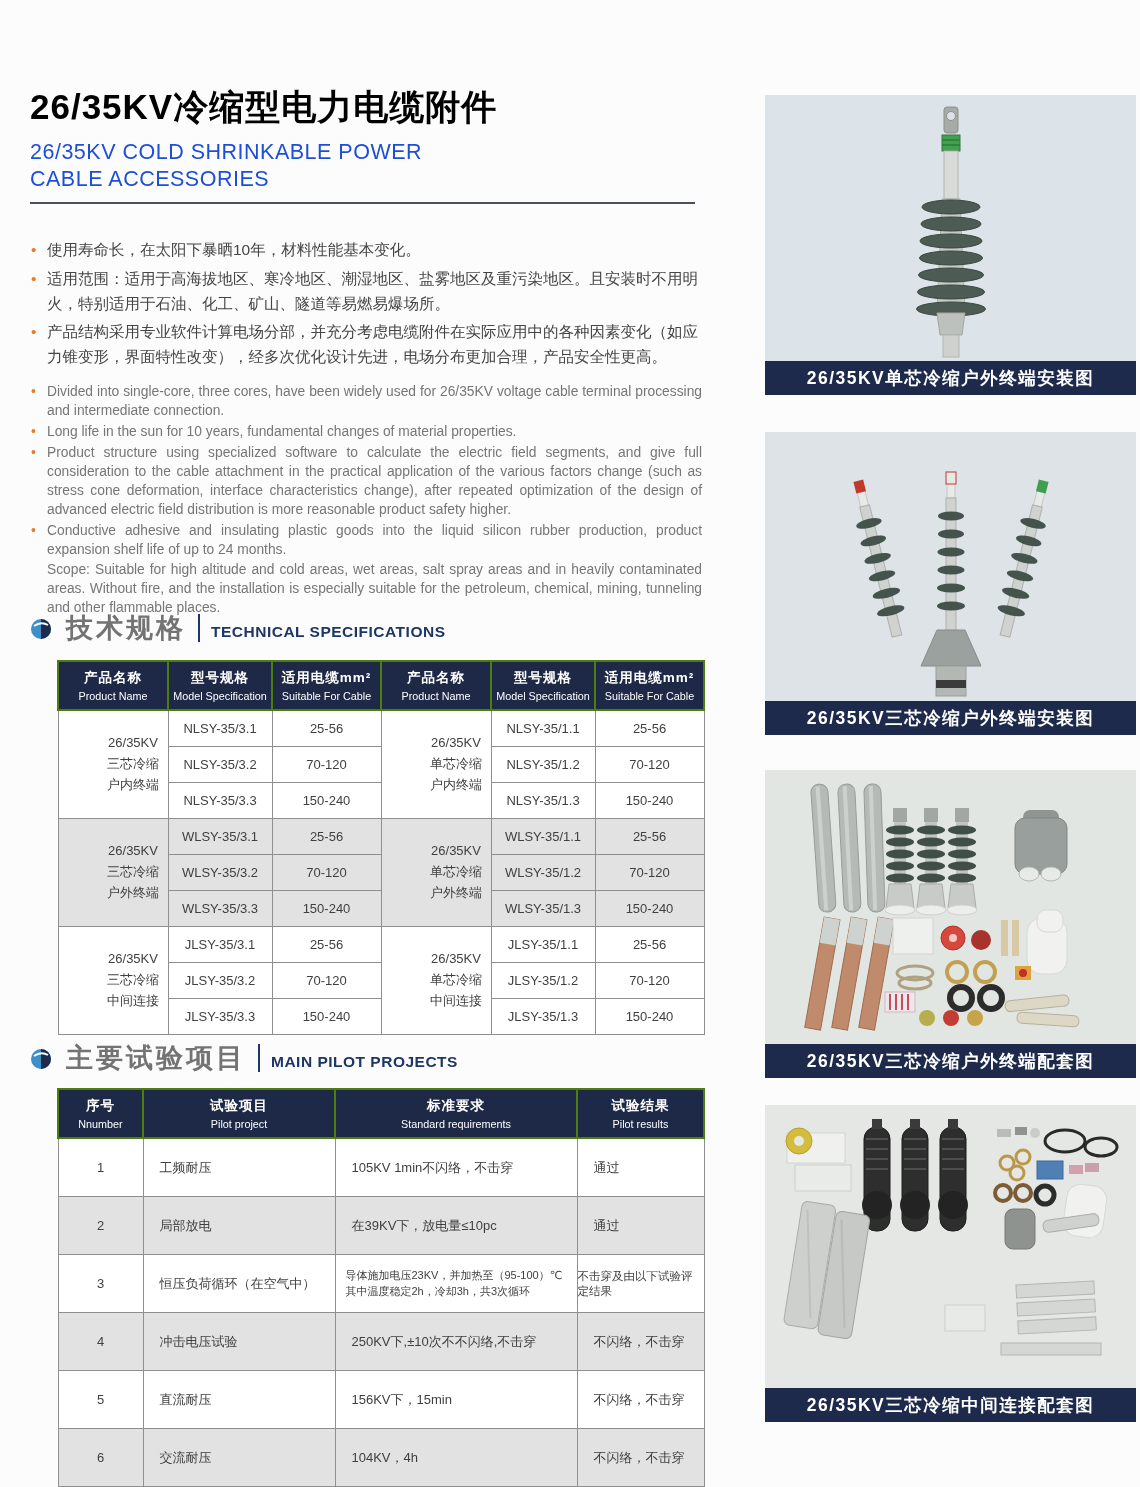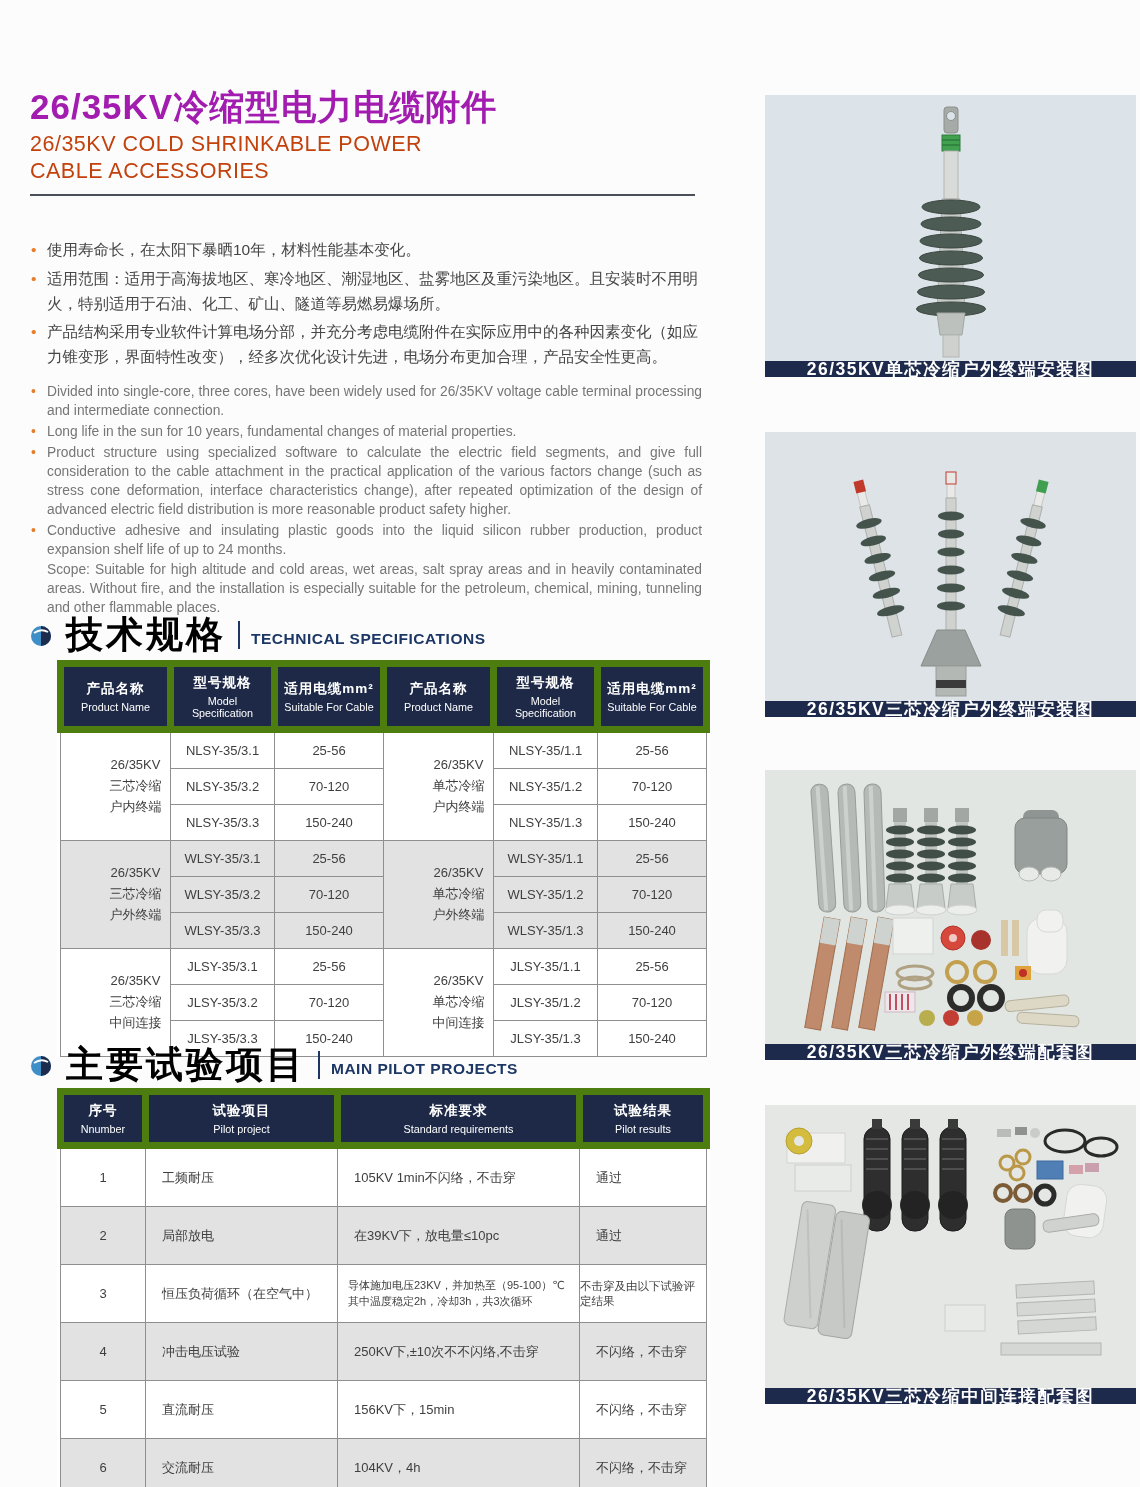--- a/index.html
+++ b/index.html
@@ -2,65 +2,65 @@
 <html><head>
 <meta charset="utf-8">
 <style>
   html,body { margin:0; padding:0; background:#ffffff; }
   .page {
     position:relative; width:1140px; height:1487px; background:#fcfcfc;
     font-family:"Liberation Sans","DejaVu Sans",sans-serif; overflow:hidden;
   }
   
   .title-block { position:absolute; left:30px; top:84px; width:665px; }
-  .title-zh { font-size:35px; font-weight:bold; color:#a21caf; margin:0; letter-spacing:1px; }
-  .title-en { font-size:21.5px; color:#c2410c; line-height:1.24; letter-spacing:0.5px; }
+  .title-zh { font-size:35px; font-weight:bold; color:#000000; margin:0; letter-spacing:1px; }
+  .title-en { font-size:21.5px; color:#1d4ed8; line-height:1.24; margin-top:8px; letter-spacing:0.5px; }
   .title-rule { height:2px; background:#4a4f5a; margin-top:10px; }
 
   
   .bullets { position:absolute; left:30px; margin:0; padding:0; list-style:none; }
   .bullets li { position:relative; padding-left:17px; text-align:justify; }
   .bullets li::before { content:"•"; position:absolute; left:1px; top:0; color:#e87c28; }
   .bullets-zh { top:238px; width:668px; font-size:15.5px; color:#454545; line-height:1.6; }
   .bullets-zh li { margin-bottom:4px; }
   .bullets-en { top:382px; width:672px; font-size:13.8px; color:#767676; line-height:1.38; }
   .bullets-en li { margin-bottom:2px; }
   .scope { margin-top:1px; }
 
   
   .sec-header { position:absolute; left:30px; display:flex; align-items:center; }
   .sec-icon { flex:0 0 auto; margin-top:2px; }
-  .sec-zh { font-size:37px; font-weight:bold; color:#000000; margin:0 12px 0 14px; letter-spacing:3px; }
+  .sec-zh { font-size:27px; font-weight:bold; color:#737373; margin:0 12px 0 14px; letter-spacing:3px; }
   .sec-div { width:2px; height:28px; background:#1c3765; margin-right:11px; }
   .sec-en { font-size:15.5px; color:#1c3765; letter-spacing:0.5px; margin-top:8px; font-weight:bold; }
 
   
   table { border-collapse:collapse; table-layout:fixed; background:#fff; }
-  th { background:#1d2947; color:#fff; border:7px solid #4d7c0f; padding:7px 2px; vertical-align:middle; }
+  th { background:#1d2947; color:#fff; border:2px solid #4d7c0f; padding:7px 2px; vertical-align:middle; }
   th .zh { font-size:13.5px; font-weight:bold; letter-spacing:1px; }
   th .en { font-size:10.8px; font-weight:normal; margin-top:3px; letter-spacing:0; }
   td { border:1px solid #8f8f8f; text-align:center; font-size:13px; color:#3f3f3f; padding:2px 4px; background:#fff; }
   .spec-table { position:absolute; left:57px; top:660px; }
   .spec-table table { width:646px; }
   .spec-table td { height:31px; }
   .spec-table td.name { white-space:pre-line; line-height:1.6;padding-left:44px; }
   .spec-table tbody.shaded td { background:#e2e2e2; }
   .pilot-table { position:absolute; left:57px; top:1088px; }
   .pilot-table table { width:646px; }
   .pilot-table td { height:53px; }
   .pilot-table td.c-no { text-align:center; }
   .pilot-table td.c-l { text-align:left; padding-left:16px;margin-left:32px; }
   .pilot-table td.small { font-size:11px; line-height:1.4; white-space:pre-line; padding-left:10px; }
   .pilot-table tr.shaded td { background:#e2e2e2; }
 
   
   .panel { position:absolute; left:765px; width:371px; }
   .panel-img { width:371px; display:block; }
   .panel-img svg { display:block; }
-  .caption { height:16px; background:#1e2a4c; display:flex; align-items:center; justify-content:center;
+  .caption { height:34px; background:#1e2a4c; display:flex; align-items:center; justify-content:center;
              color:#fff; font-size:17.5px; font-weight:bold; letter-spacing:1.5px; }
 </style>
 </head>
 <body>
 
 <div class="page">
 
   <div class="title-block">
     <h1 class="title-zh">26/35KV冷缩型电力电缆附件</h1>
     <div class="title-en">

